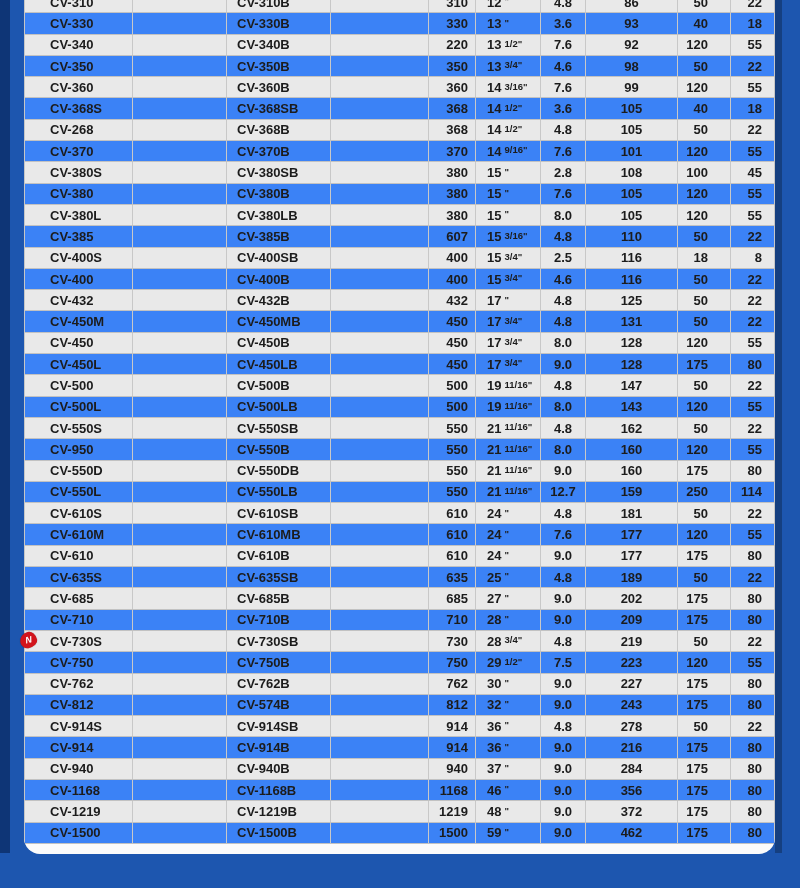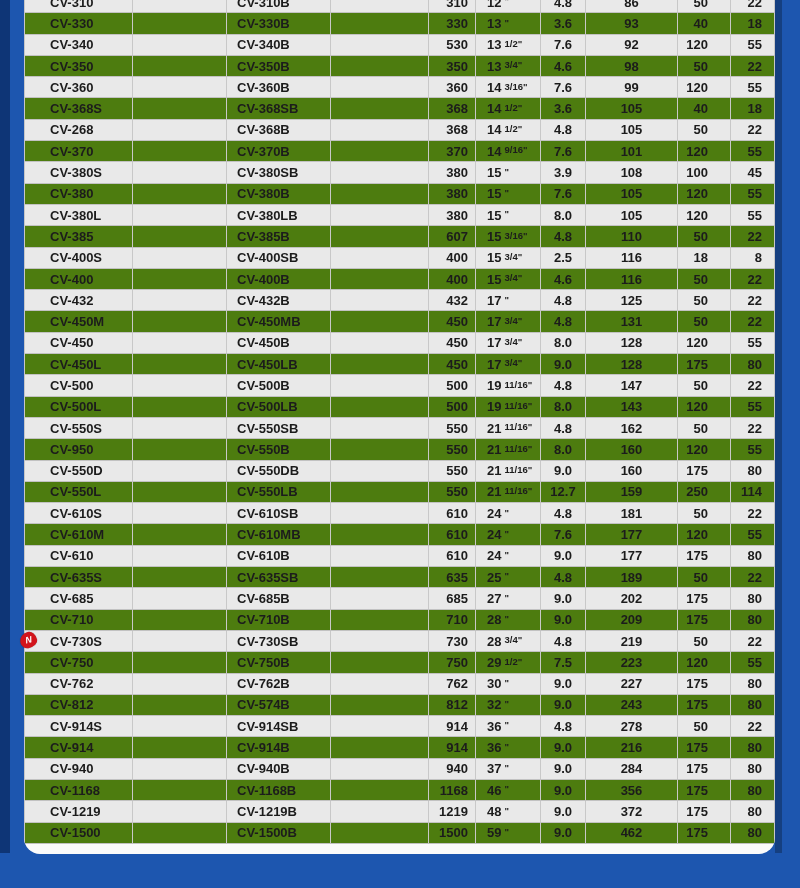--- a/index.html
+++ b/index.html
@@ -25,21 +25,21 @@
     border-left:1px solid #c6c6c6;
   }
   .row{
     display:grid;
     grid-template-columns:108px 94px 104px 98px 47px 65px 45px 92px 53px 44px;
     height:21.3px;
     box-sizing:border-box;
     border-bottom:1px solid #c2c2c2;
   }
   .row.even{background:#e9e9e9;}
-  .row.odd{background:#4d7c0f;}
+  .row.odd{background:#3b82f6;}
   .cell{
     box-sizing:border-box;
     border-right:1px solid #c8c8c8;
     display:flex;align-items:center;
     font-weight:bold;font-size:13px;color:#1c1c1c;
     white-space:nowrap;overflow:hidden;
     line-height:1;
   }
   .c1{padding-left:25px;}
   .c3{padding-left:10px;}
@@ -99,21 +99,21 @@
     <div class="cell c7">3.6</div>
     <div class="cell c8">93</div>
     <div class="cell c9">40</div>
     <div class="cell c10">18</div>
   </div>
       <div class="row even">
     <div class="cell c1">CV-340</div>
     <div class="cell c2"></div>
     <div class="cell c3">CV-340B</div>
     <div class="cell c4"></div>
-    <div class="cell c5">530</div>
+    <div class="cell c5">220</div>
     <div class="cell c6">
           <span class="main">13</span>
           <span class="frac">1/2"</span>
         </div>
     <div class="cell c7">7.6</div>
     <div class="cell c8">92</div>
     <div class="cell c9">120</div>
     <div class="cell c10">55</div>
   </div>
       <div class="row odd">
@@ -194,21 +194,21 @@
       <div class="row even">
     <div class="cell c1">CV-380S</div>
     <div class="cell c2"></div>
     <div class="cell c3">CV-380SB</div>
     <div class="cell c4"></div>
     <div class="cell c5">380</div>
     <div class="cell c6">
           <span class="main">15</span>
           <span class="frac">"</span>
         </div>
-    <div class="cell c7">3.9</div>
+    <div class="cell c7">2.8</div>
     <div class="cell c8">108</div>
     <div class="cell c9">100</div>
     <div class="cell c10">45</div>
   </div>
       <div class="row odd">
     <div class="cell c1">CV-380</div>
     <div class="cell c2"></div>
     <div class="cell c3">CV-380B</div>
     <div class="cell c4"></div>
     <div class="cell c5">380</div>

